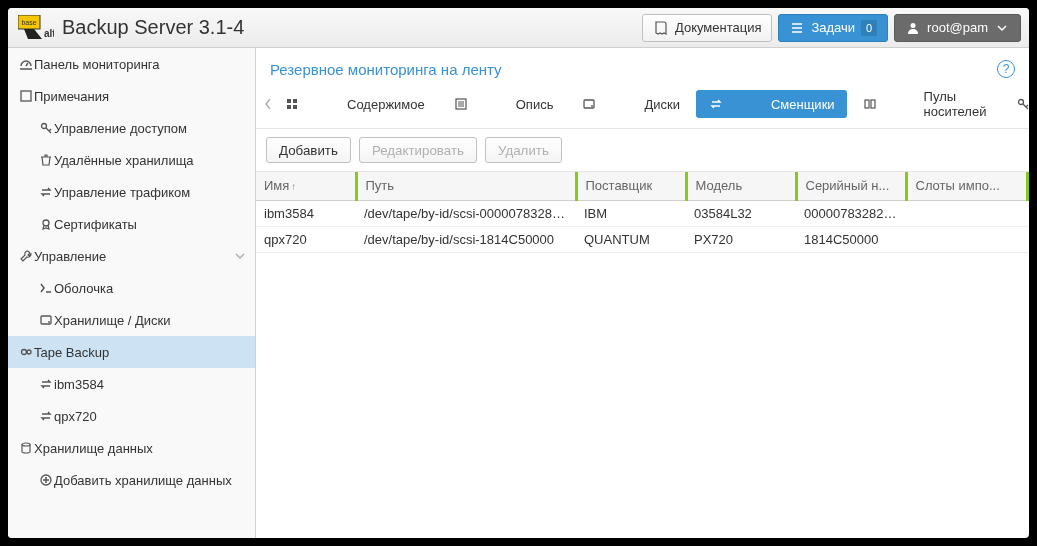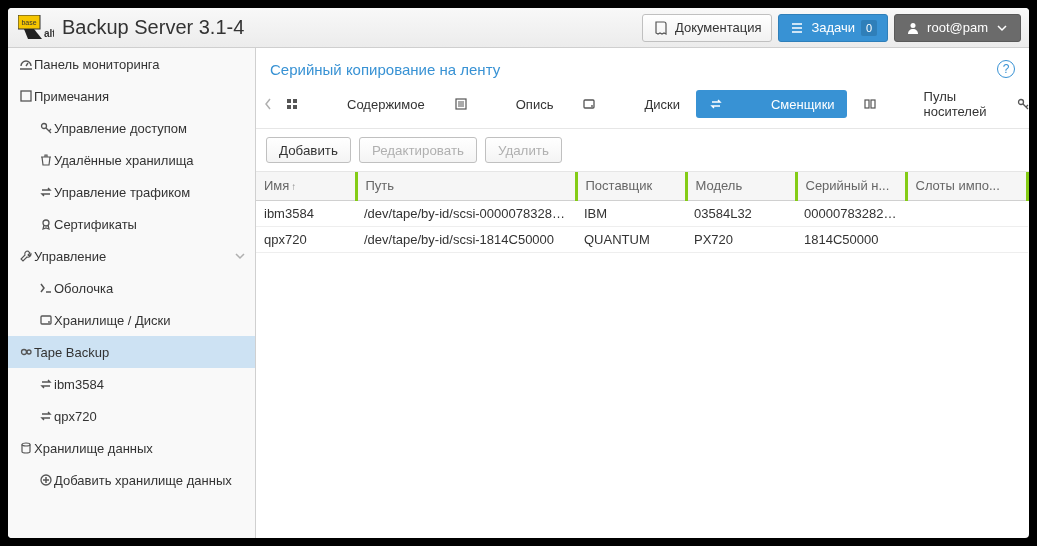--- a/index.html
+++ b/index.html
@@ -308,21 +308,21 @@
               <path d="M7 4v6M4 7h6" stroke="#555" stroke-width="1.5"></path>
             </svg>
           </span>
           <span>Добавить хранилище данных</span>
         </div>
       </div>
 
     <div class="main">
 
       <div class="main-title-row">
-        <span class="main-title">Серийный копирование на ленту</span>
+        <span class="main-title">Резервное мониторинга на ленту</span>
         <span class="help-icon">?</span>
       </div>
 
       <div class="tabbar">
         <div class="tab-scroll">
           <svg width="8" height="12" viewBox="0 0 8 12">
               <path d="M6 1L2 6l4 5" fill="none" stroke="#b0b0b0" stroke-width="1.5"></path>
             </svg>
         </div>
         <div id="tabs" style="display:flex;align-items:center">

